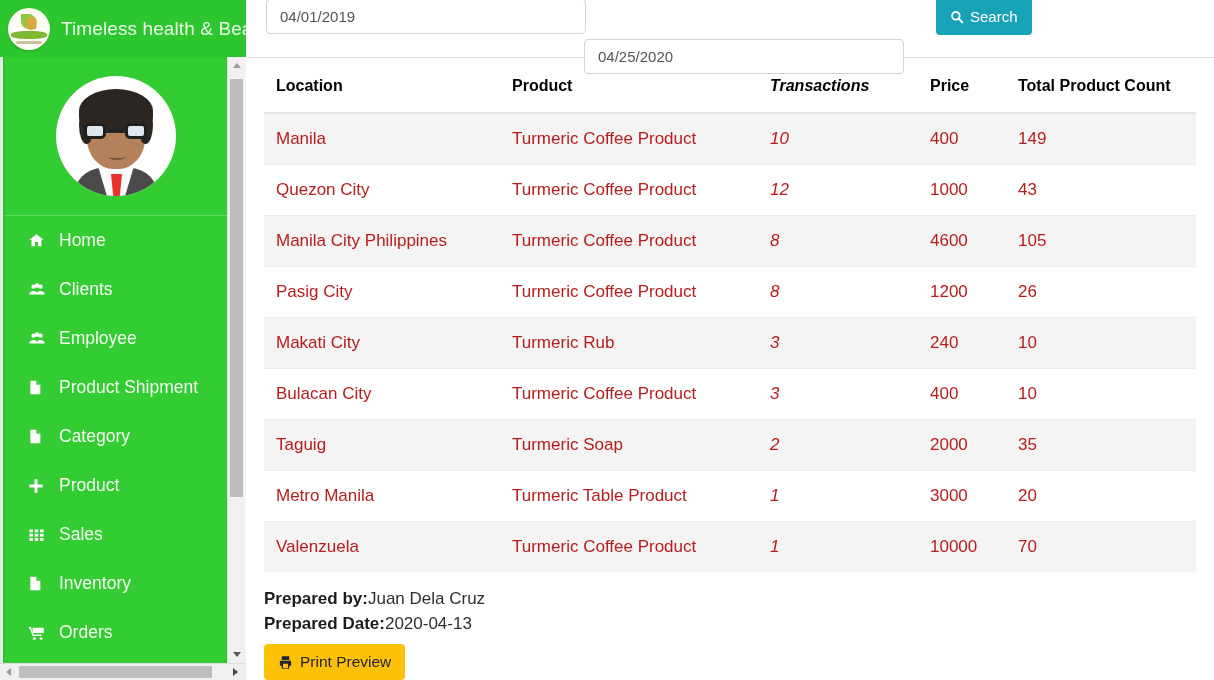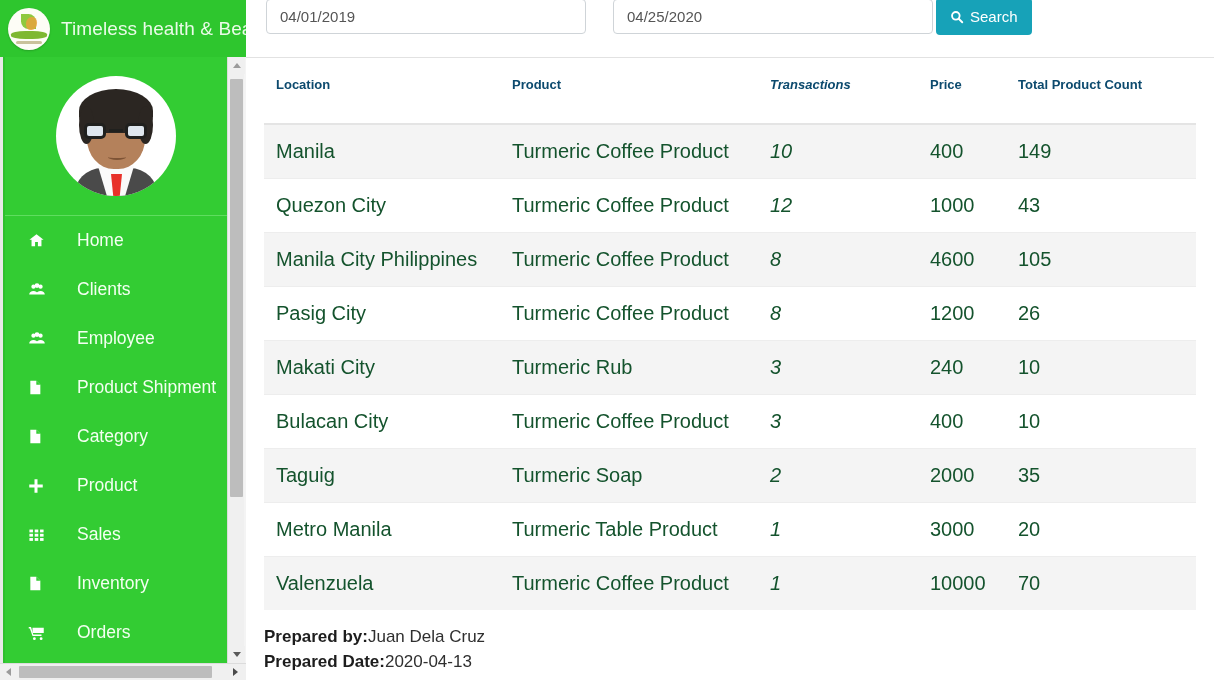--- a/index.html
+++ b/index.html
@@ -204,21 +204,21 @@
     white-space: nowrap;
   }
   .nav-item .ico {
     width: 30px;
     flex: 0 0 auto;
     display: inline-flex;
     align-items: center;
     justify-content: flex-start;
     color: #ffffff;
   }
-  .nav-item .lbl { margin-left: 20px; }
+  .nav-item .lbl { margin-left: 2px; }
 
   
   #v-scroll {
     position: absolute;
     left: 227px; top: 57px;
     width: 17px;
     height: 606px;
     background: #f0f0f0;
     border-left: 1px solid #dcdcdc;
     z-index: 7;
@@ -319,21 +319,21 @@
     border-radius: 4px;
     background: #fff;
     font-size: 15px;
     color: #555;
     padding: 0 13px;
     line-height: 33px;
     font-family: Liberation Sans, sans-serif;
     outline: none;
   }
   #date-from { left: 20px; width: 320px; }
-  #date-to   { left: 367px; width: 320px; }
+  #date-to   { left: 338px; width: 320px; margin-top: 40px; }
 
   #search-btn {
     position: absolute;
     left: 690px; top: -2px;
     height: 37px;
     background: #17a2b8;
     color: #ffffff;
     border: none;
     border-radius: 4px;
     padding: 0 14px;
@@ -348,29 +348,29 @@
 
   
   #report-table {
     margin: 0 18px;
     width: 932px;
     border-collapse: collapse;
     table-layout: fixed;
   }
   #report-table th {
     text-align: left;
-    font-size: 13px;
-    color: #0c4a6e;
+    font-size: 16px;
+    color: #000000;
     font-weight: bold;
-    padding: 19px 0 31px 0;
+    padding: 19px 0 17px 0;
     border-bottom: 2px solid #e4e4e4;
   }
   #report-table td {
-    font-size: 20px;
-    color: #14532d;
+    font-size: 17px;
+    color: #b91c1c;
     padding: 15px 0;
     border-top: 1px solid #ededed;
   }
   #report-table tbody tr:nth-child(odd) { background: #f4f4f4; }
   #report-table tbody tr:nth-child(even) { background: #ffffff; }
 
   .col-loc   { width: 248px; padding-left: 12px !important; }
   .col-prod  { width: 258px; }
   .col-trans { width: 160px; font-style: italic; }
   .col-price { width: 88px; }

